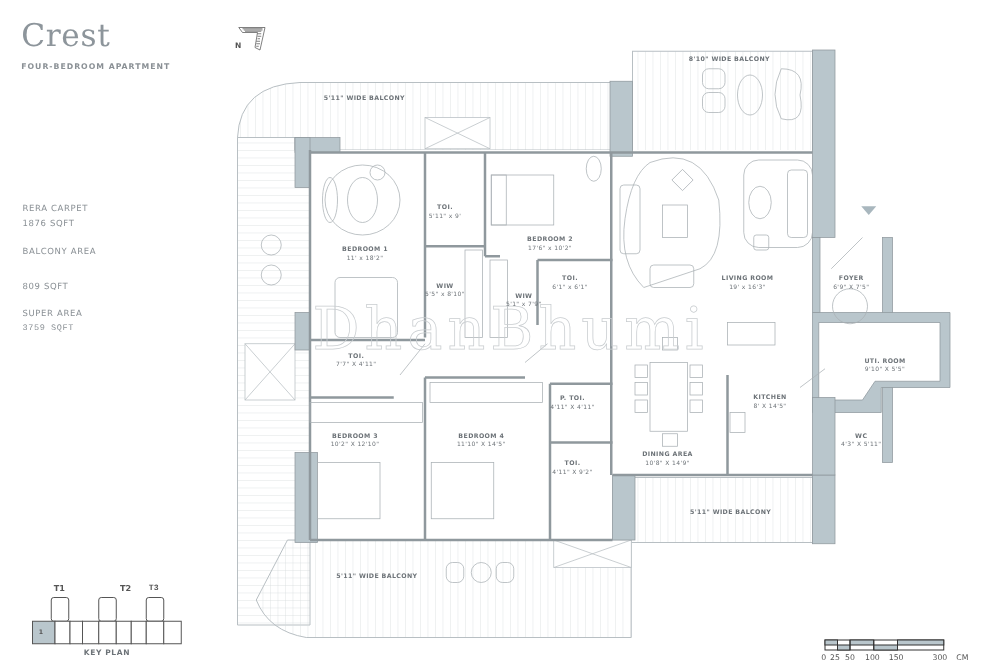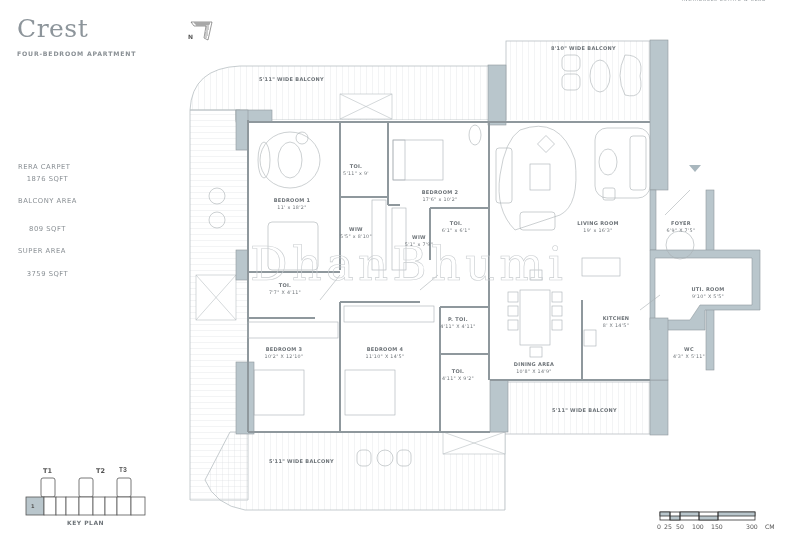--- a/index.html
+++ b/index.html
@@ -4,21 +4,21 @@
 <style>
   html,body{margin:0;padding:0;background:#fff;}
   body{width:788px;height:535px;position:relative;overflow:hidden;font-family:"DejaVu Sans","Liberation Sans",sans-serif;color:#7d8388;}
   .abs{position:absolute;}
   .title{left:17px;top:14px;font-family:"DejaVu Serif","Liberation Serif",serif;font-size:25px;color:#8d959b;letter-spacing:0.5px;}
   .subtitle{left:17px;top:50px;font-size:6.2px;letter-spacing:0.8px;color:#8a9095;font-weight:bold;}
   .brand{right:22px;top:-4px;font-size:5px;letter-spacing:0.6px;color:#9aa0a4;}
   .north{left:186px;top:20px;width:30px;height:22px;}
   .north-label{left:188px;top:33px;font-size:6px;font-weight:bold;color:#555;}
   .stat-label{font-size:6.8px;letter-spacing:0.5px;color:#8a9095;}
-  .stat-val{font-size:6.8px;letter-spacing:0.5px;color:#8a9095;text-align:center;}
+  .stat-val{font-size:6.8px;letter-spacing:0.5px;color:#8a9095;}
   .room{font-size:5px;font-weight:bold;color:#6d7378;text-align:center;letter-spacing:0.3px;line-height:7px;white-space:nowrap;transform:translateX(-50%);}
   .room .dim{font-weight:normal;font-size:4.8px;display:block;}
   .bal{font-size:5px;font-weight:bold;color:#6d7378;letter-spacing:0.3px;white-space:nowrap;}
   .keyplan-label{font-size:6px;font-weight:bold;color:#6d7378;letter-spacing:0.5px;}
   .tower{font-size:6.5px;font-weight:bold;color:#555;}
   .scale-tick{font-size:6.2px;color:#555;}
   .watermark{left:250px;top:236px;font-family:"DejaVu Serif",serif;font-size:47px;color:transparent;-webkit-text-stroke:0.6px #c9cdd0;letter-spacing:4px;}
   svg{position:absolute;left:0;top:0;}
 </style>
 </head>
@@ -33,21 +33,21 @@
   <path d="M8 3 L24 3 M9 4 L24 4 M10 5 L23 5 M20 7 L23 7 M20 9 L23 9 M20 11 L22 11 M19 13 L22 13 M19 15 L22 15 M19 17 L21 17" stroke="#555" stroke-width="0.6"></path>
 </svg>
 <div class="abs north-label">N</div>
 
 <div class="abs" style="left:18px;top:163px;">
   <div class="stat-label">RERA CARPET</div>
   <div class="stat-val" style="margin-top:4px;">1876 SQFT</div>
   <div class="stat-label" style="margin-top:14px;text-align:center;">BALCONY AREA</div>
   <div class="stat-val" style="margin-top:20px;">809 SQFT</div>
   <div class="stat-label" style="margin-top:14px;">SUPER AREA</div>
-  <div class="stat-val" style="margin-top:15px;">3759 SQFT</div>
+  <div class="stat-val" style="margin-top:4px;font-family:Liberation Mono, monospace;">3759 SQFT</div>
 </div>
 
 <svg width="788" height="535" viewBox="0 0 788 535">
   <defs>
     <pattern id="vstripe" width="6" height="6" patternUnits="userSpaceOnUse">
       <line x1="0" y1="0" x2="0" y2="6" stroke="#d6dadd" stroke-width="0.6"></line>
     </pattern>
     <pattern id="hstripe" width="6" height="6" patternUnits="userSpaceOnUse">
       <line x1="0" y1="0" x2="6" y2="0" stroke="#d6dadd" stroke-width="0.6"></line>
     </pattern>

